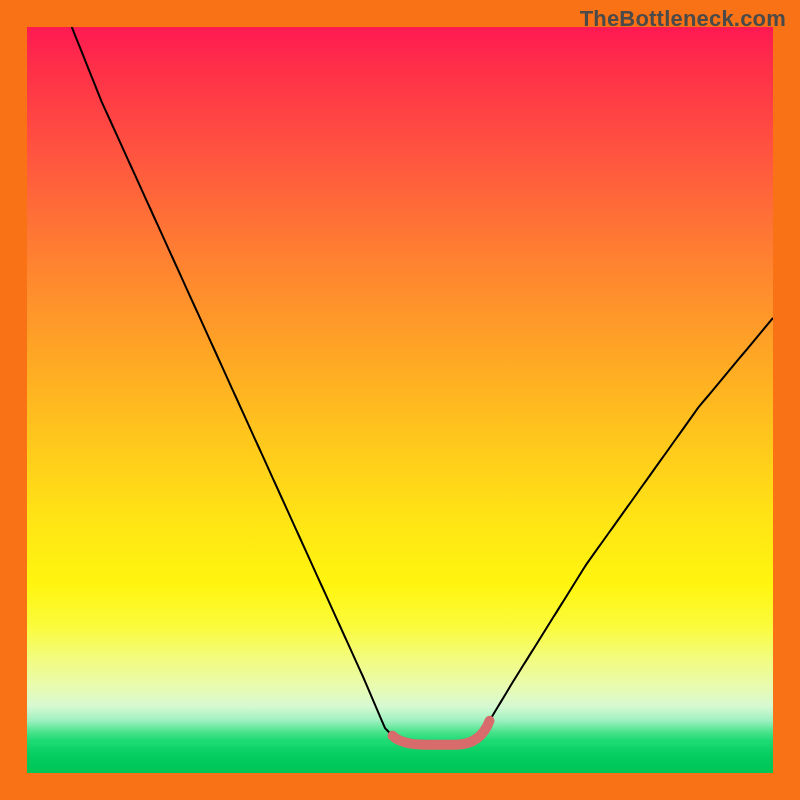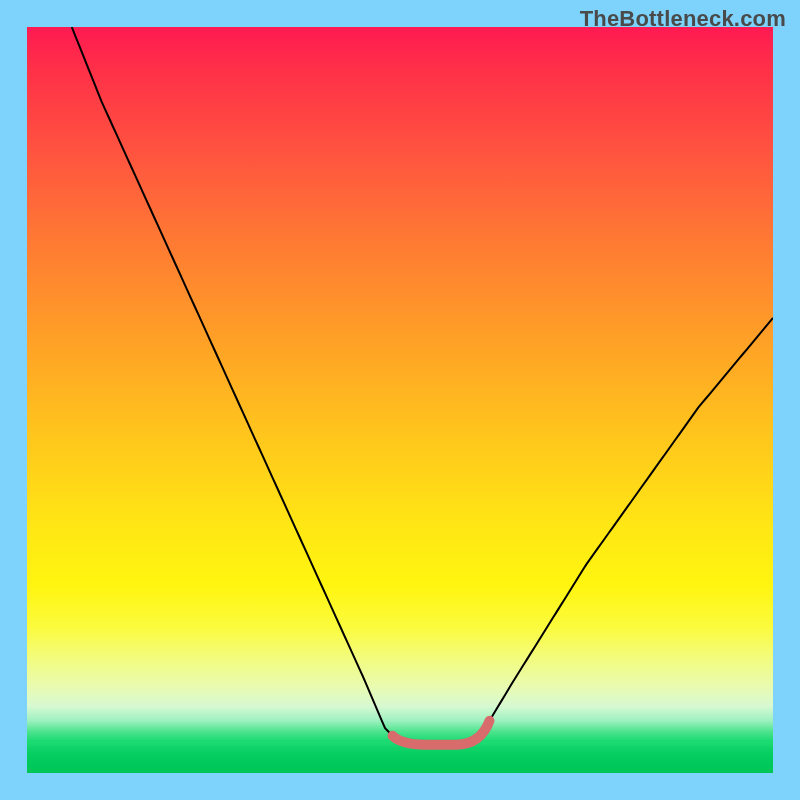--- a/index.html
+++ b/index.html
@@ -8,21 +8,21 @@
     width: 800px;
     height: 800px;
     background: #000;
     overflow: hidden;
     font-family: Arial, Helvetica, sans-serif;
   }
   .outer {
     position: relative;
     width: 800px;
     height: 800px;
-    background: #7dd3fc;
+    background: #f97316;
   }
   .watermark {
     position: absolute;
     top: 6px;
     right: 14px;
     color: #4a4a4a;
     font-size: 22px;
     font-weight: 600;
     letter-spacing: 0.2px;
     z-index: 30;

